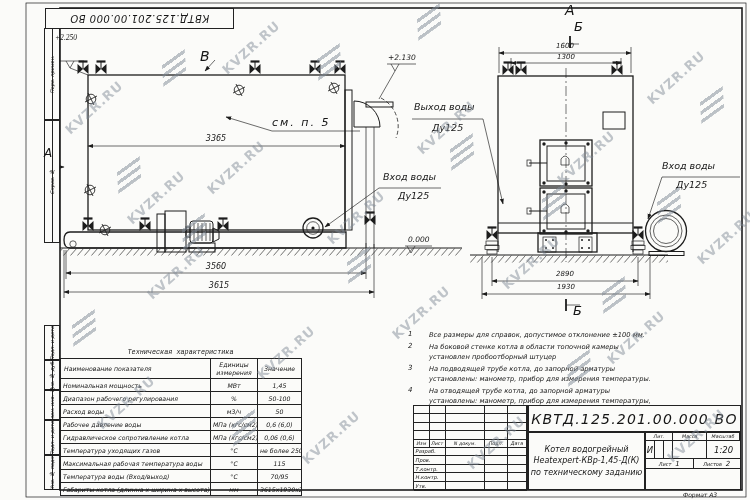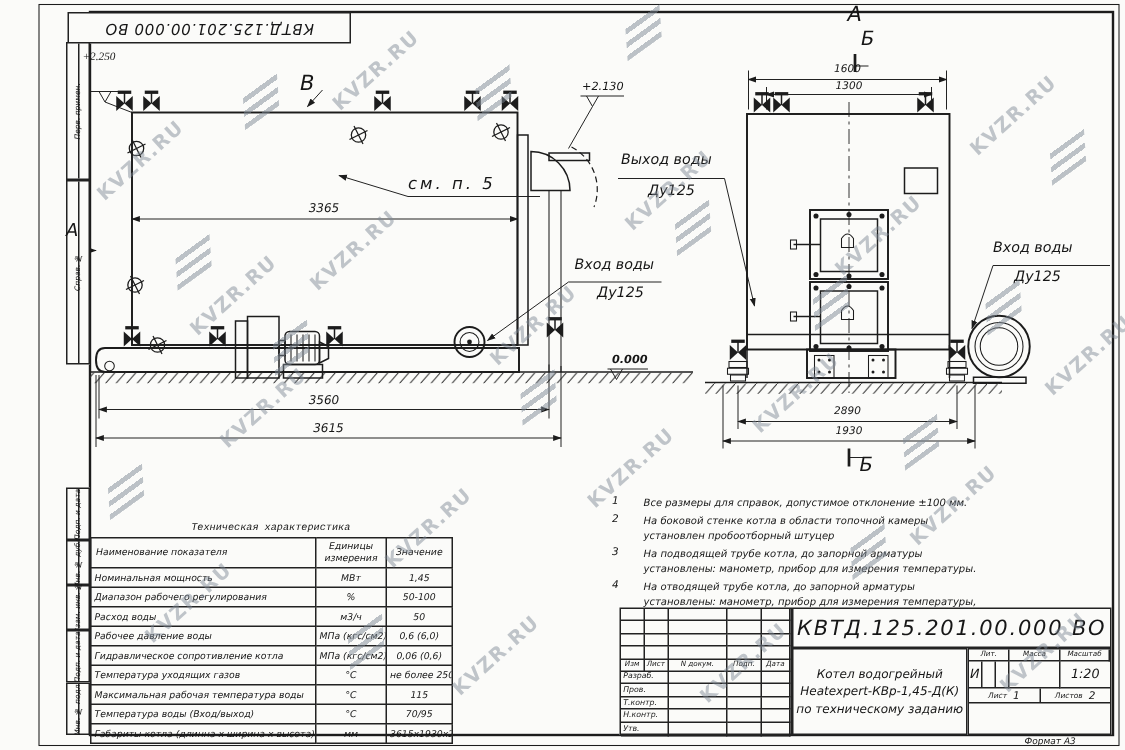--- a/index.html
+++ b/index.html
@@ -307,21 +307,21 @@
       <span class="rot">Подп. и дата</span>
     </div>
   <div class="sbox" style="top:455px;height:35px;">
       <span class="rot">Инв. № подл.</span>
     </div>
 
   <div class="lbl" style="left:200px;top:48px;font-size:14px;">В</div>
   <div class="lbl" style="left:44px;top:146px;font-size:12px;">А</div>
   <div class="lbl" style="left:55px;top:33px;font-size:7.5px;font-family:Liberation Serif, serif;">+2.250</div>
   <div class="lbl" style="left:388px;top:53px;font-size:7.5px;">+2.130</div>
-  <div class="lbl" style="left:408px;top:235px;font-size:7.5px;font-weight:bold;">0.000</div>
+  <div class="lbl" style="left:408px;top:235px;font-size:7.5px;">0.000</div>
   <div class="lbl ctr" style="left:190px;top:134px;width:52px;font-size:8px;">3365</div>
   <div class="lbl ctr" style="left:186px;top:262px;width:60px;font-size:8px;">3560</div>
   <div class="lbl ctr" style="left:189px;top:281px;width:60px;font-size:8px;">3615</div>
   <div class="lbl" style="left:272px;top:116px;font-size:11px;letter-spacing:2px;">см. п. 5</div>
   <div class="lbl" style="left:383px;top:171px;font-size:9.5px;">Вход воды</div>
   <div class="lbl" style="left:398px;top:190px;font-size:9.5px;">Ду125</div>
   <div class="lbl" style="left:414px;top:101px;font-size:9.5px;">Выход воды</div>
   <div class="lbl" style="left:432px;top:122px;font-size:9.5px;">Ду125</div>
   <div class="lbl" style="left:565px;top:2px;font-size:14px;">А</div>
   <div class="lbl" style="left:574px;top:19px;font-size:13px;">Б</div>

